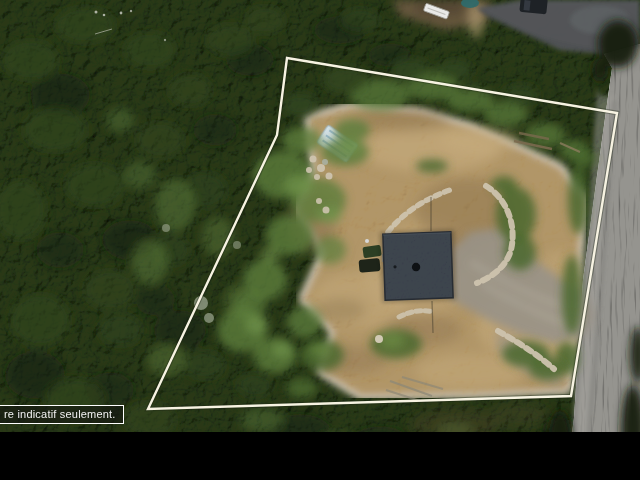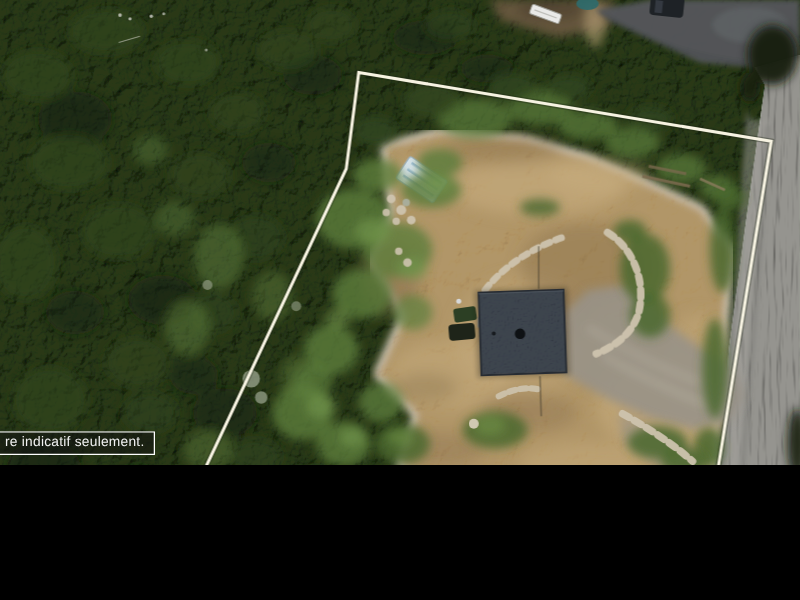--- a/index.html
+++ b/index.html
@@ -1,16 +1,16 @@
 <!DOCTYPE html>
 <html style="--forestBase: #2a381c; --forestDark: #15200f; --forestMid: #33481f; --deciduous: #5d7d3c; --deciduousLight: #74974c; --grass: #4a682e; --dirt: #b1966a; --dirtLight: #cbb183; --dirtDark: #7e6644; --gravel: #989287; --road: #95948f; --roadStreak: #6a6a66; --asphalt: #54565a; --roof: #3d444e; --roofEdge: #272c33; --chimney: #0e1114; --rock: #cdc3ae; --deadTree: #96a089; --pool: #2f6b6d; --trailer: #e9e9e7; --tarp: #d7e4ec; --tarpStripe: #8fb3cc; --vehicleGreen: #2c3f24; --vehicleDark: #1e2419; --boundary: #f7f3e2; --captionText: #f2f2f2; --captionBorder: #ffffff; --captionBg: rgba(18,18,18,0.55);"><head>
 <meta charset="utf-8">
 <style>
   html,body{margin:0;padding:0;background:#000;}
-  .stage{position:relative;width:640px;height:372px;overflow:hidden;
+  .stage{position:relative;width:640px;height:432px;overflow:hidden;
          font-family:"Liberation Sans",sans-serif;background:var(--forestBase,#2a381c);}
   .stage svg{position:absolute;left:0;top:0;display:block;}
   .caption{position:absolute;left:-8px;bottom:8px;
            border:1px solid var(--captionBorder,#fff);
            background:var(--captionBg,rgba(18,18,18,.55));
            color:var(--captionText,#f2f2f2);
            font-size:11px;line-height:14px;padding:1px 7px 2px 11px;
            white-space:nowrap;letter-spacing:.2px;}
 </style>
 </head>

